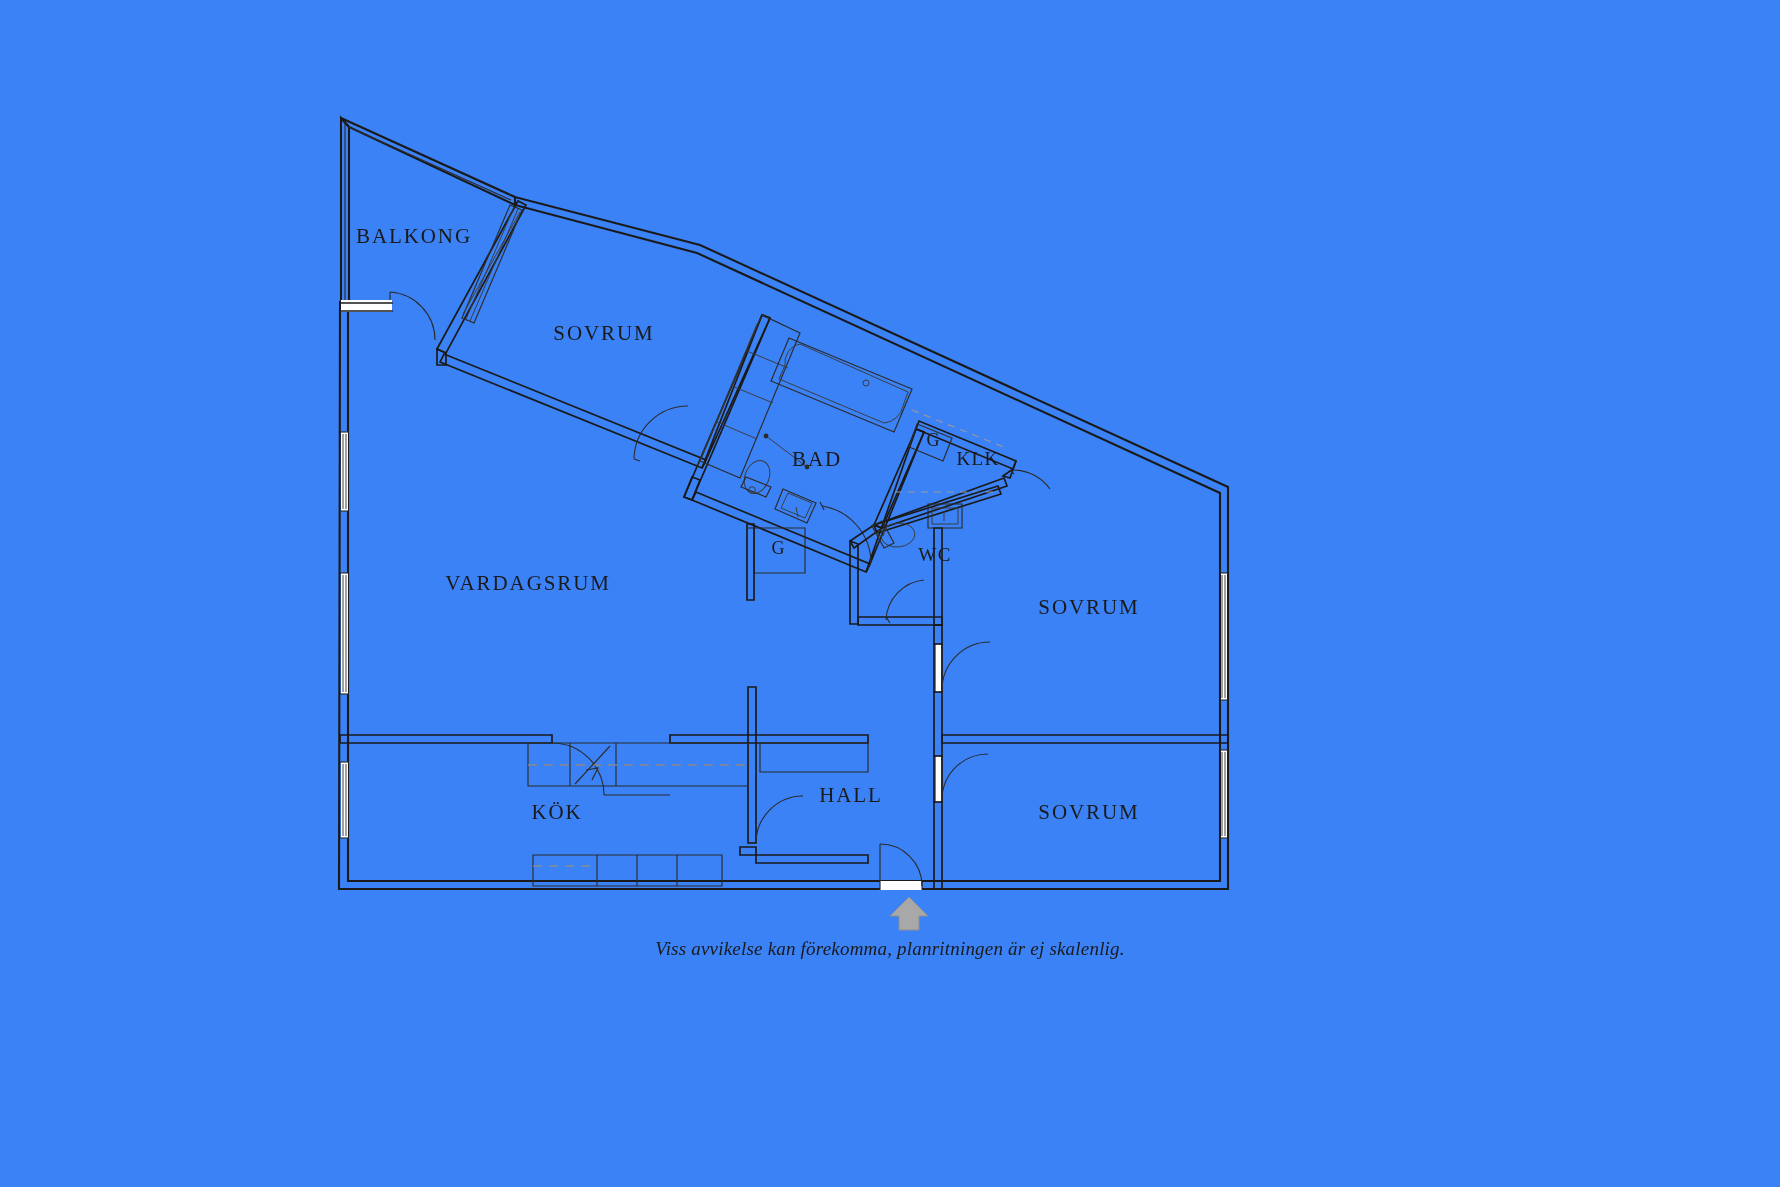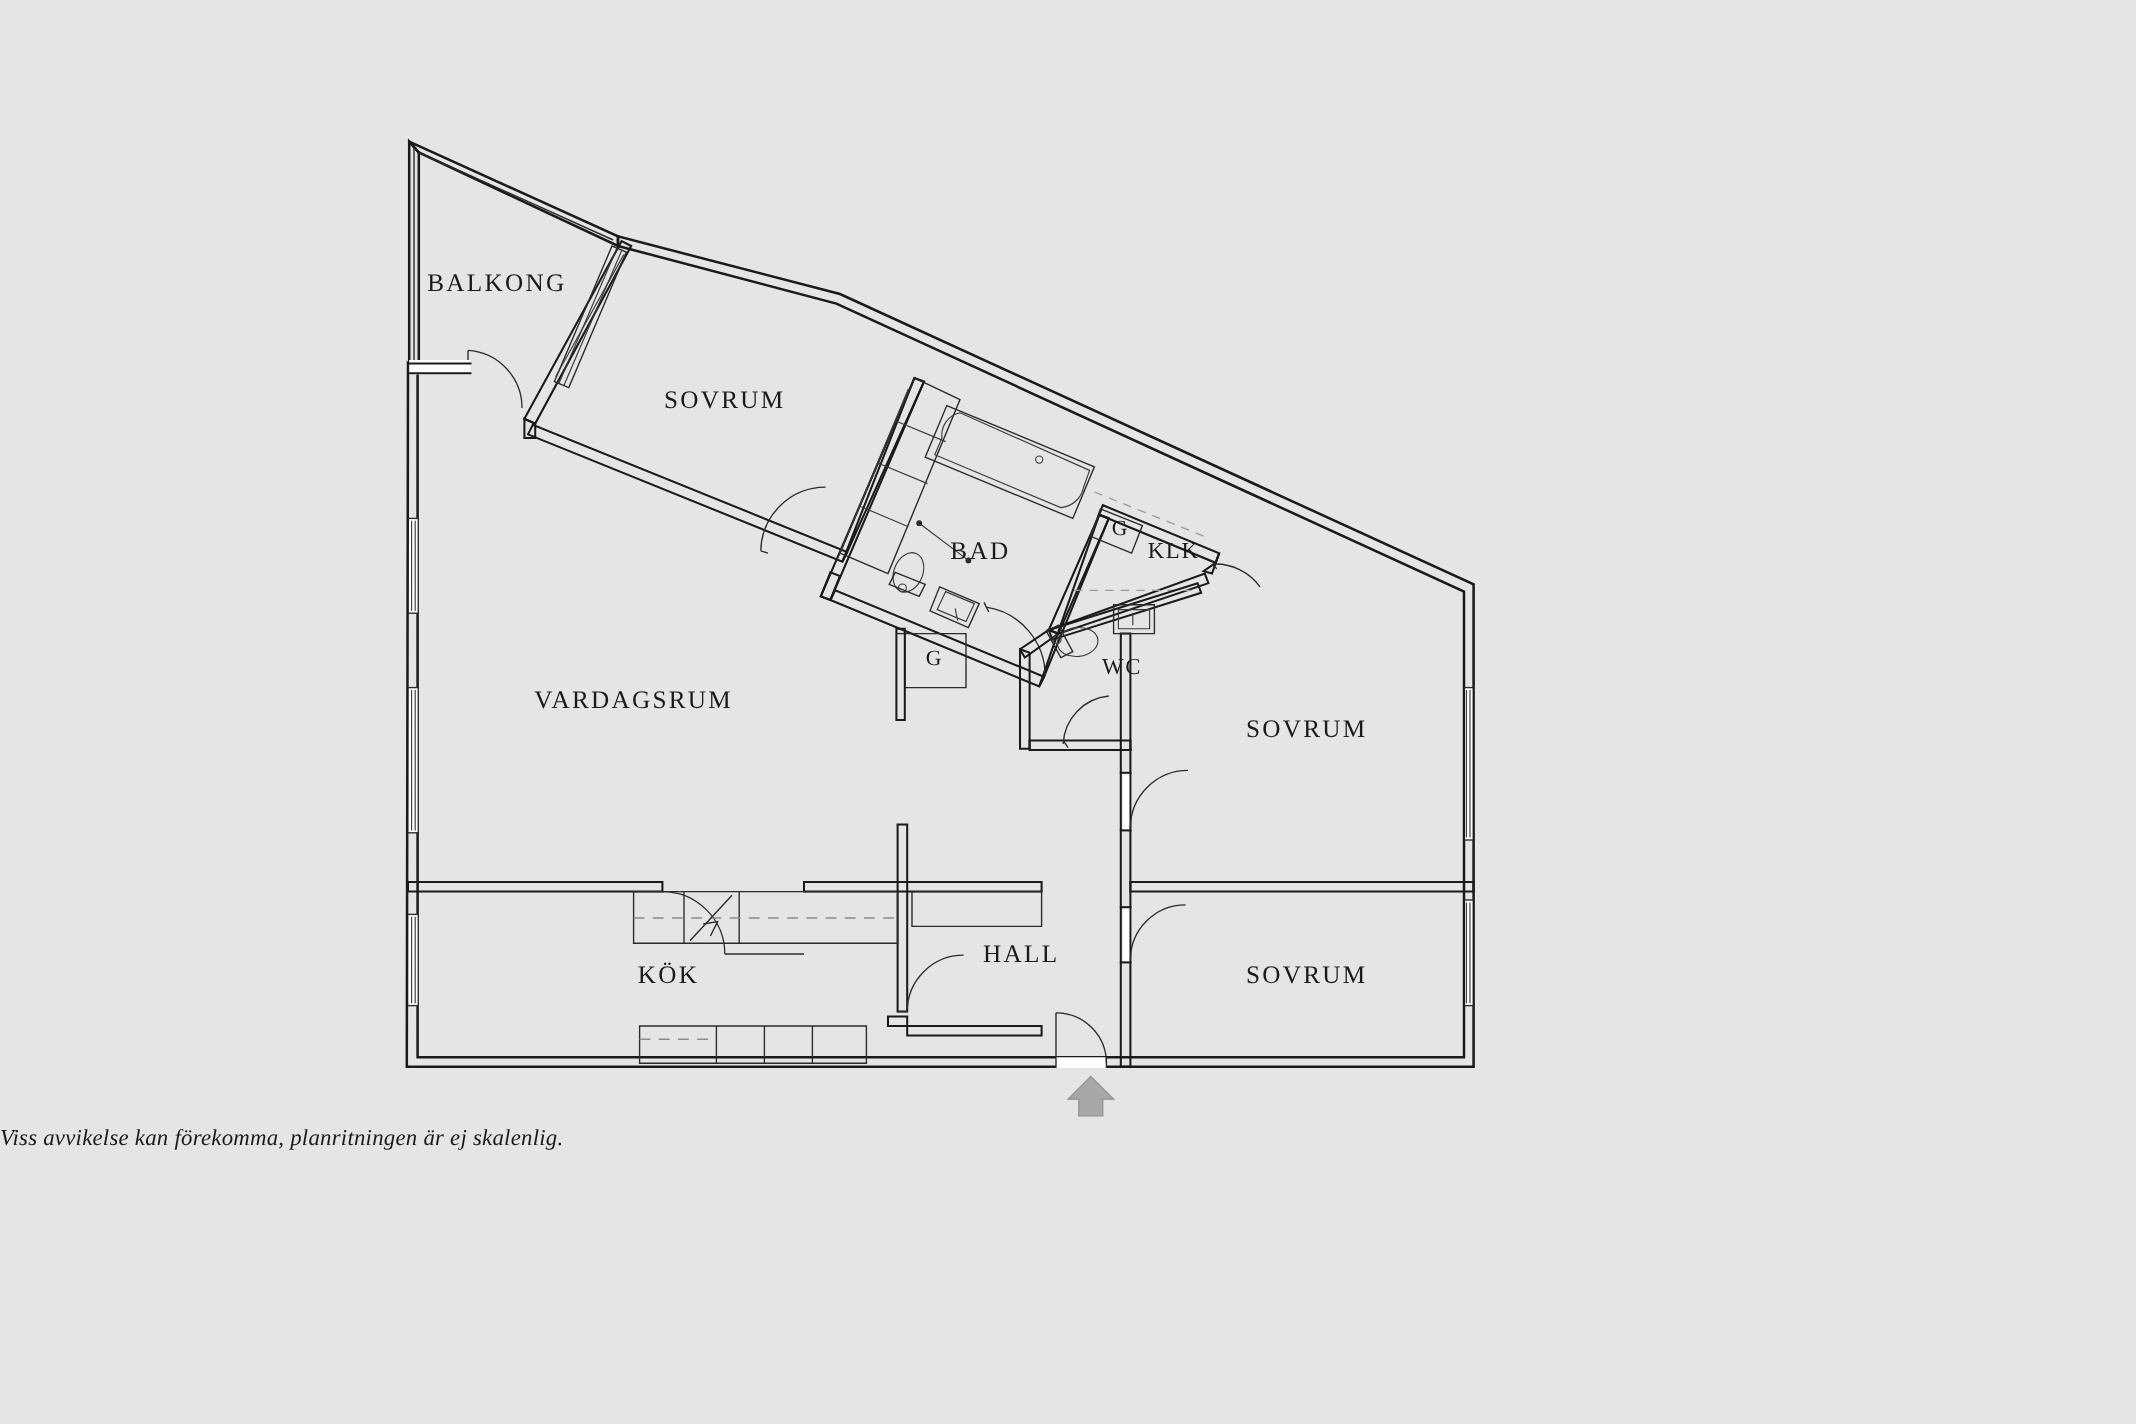--- a/index.html
+++ b/index.html
@@ -10,21 +10,21 @@
   body {
     width: 1780px;
     height: 1187px;
     font-family: "Liberation Serif", "DejaVu Serif", serif;
     overflow: hidden;
   }
   #plan-root {
     position: relative;
     width: 1780px;
     height: 1187px;
-    background: #e5e5e5;
+    background: #3b82f6;
   }
   svg.floorplan {
     display: block;
     width: 1780px;
     height: 1187px;
   }
   .wall-outer {
     fill: none;
     stroke: #1a1a1a;
     stroke-width: 2.1;
@@ -86,20 +86,21 @@
     font-size: 18px;
     fill: #1a1a1a;
     text-anchor: middle;
     dominant-baseline: middle;
   }
   .caption {
     position: absolute;
     left: 0;
     right: 0;
     top: 938px;
+    text-align: center;
     font-family: "Liberation Serif", "DejaVu Serif", serif;
     font-style: italic;
     font-size: 19px;
     color: #1a1a1a;
     letter-spacing: 0.2px;
   }
   .entry-arrow {
     fill: #a8a8a8;
     stroke: #8f8f8f;
     stroke-width: 1;

